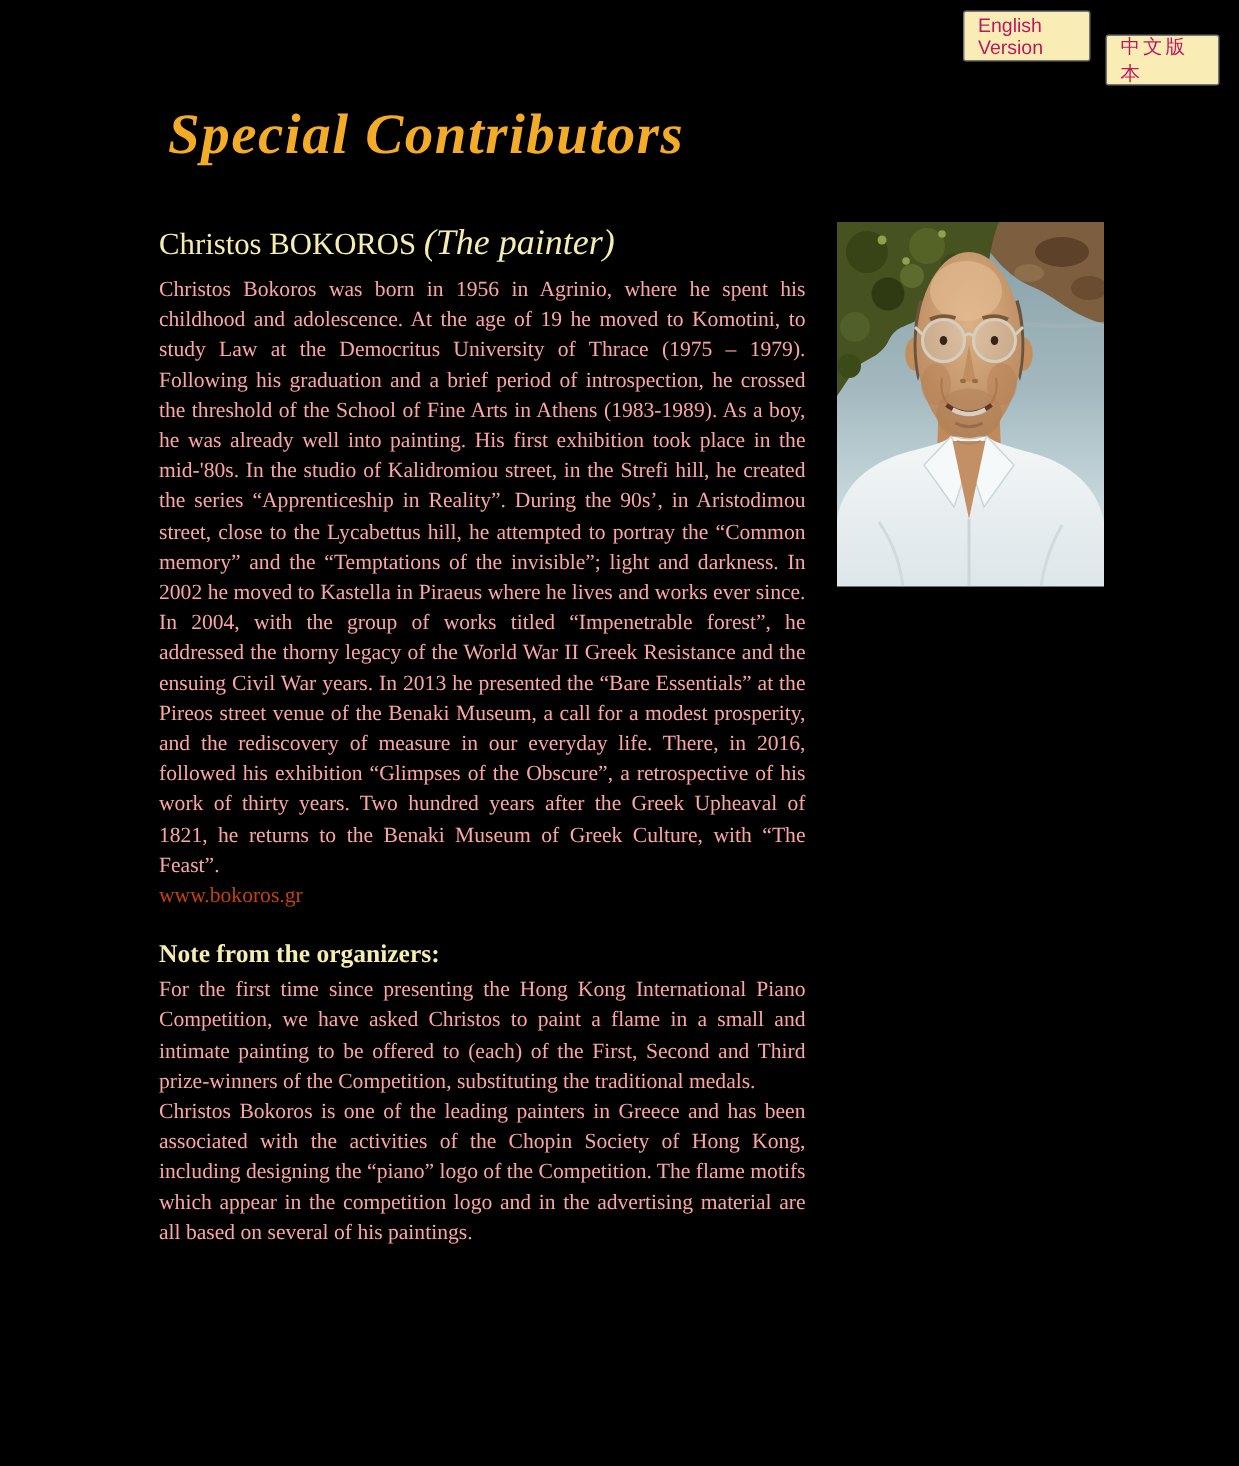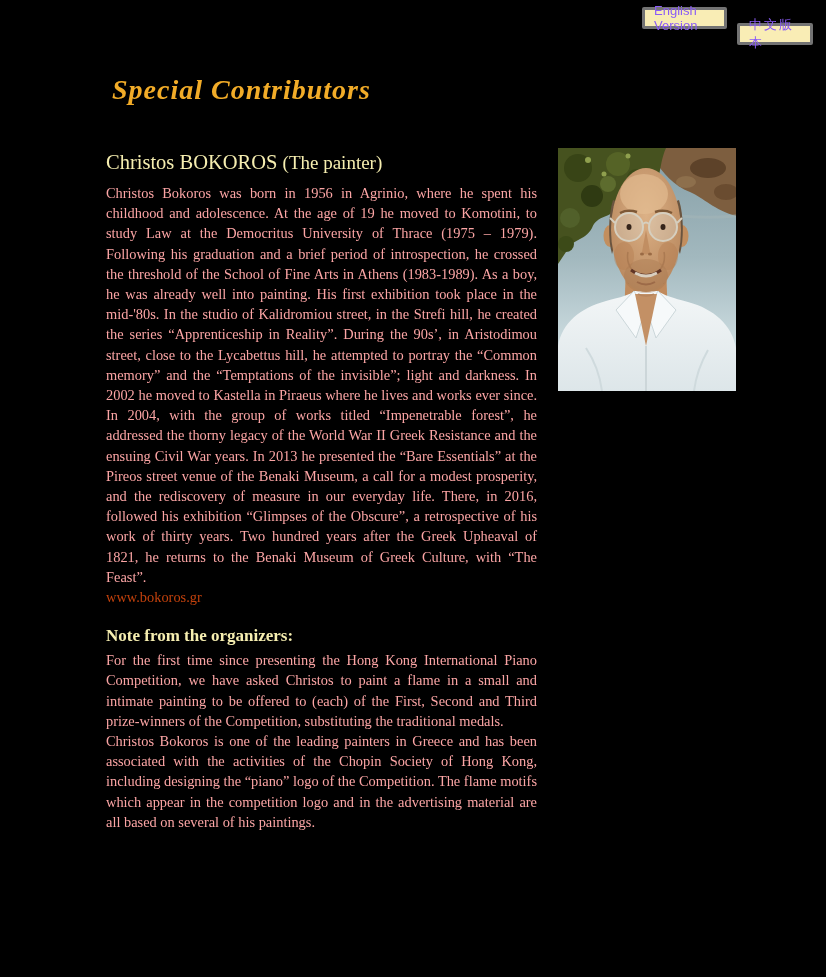--- a/index.html
+++ b/index.html
@@ -5,37 +5,37 @@
   * { margin:0; padding:0; box-sizing:border-box; }
   html,body { background:#000; }
   body {
     width:826px; height:977px; position:relative; overflow:hidden;
     font-family:"Liberation Serif", serif;
   }
   
   .lang-switcher { position:absolute; top:7px; left:642px; display:flex; gap:10px; }
   .lang-btn {
     display:flex; align-items:center; justify-content:center;
-    height:22px; padding:0 9px; cursor:pointer;
-    background:#f9edb5; border:3px solid #737373; border-radius:2px;
-    font-family:"Liberation Sans", sans-serif; font-size:13px; color:#8b5cf6;
+    height:34px; padding:0 9px; cursor:pointer;
+    background:#f9edb5; border:1px solid #737373; border-radius:2px;
+    font-family:"Liberation Sans", sans-serif; font-size:13px; color:#be185d;
   }
   .lang-btn.en { width:85px; }
   .lang-btn.zh { width:76px; letter-spacing:2px;margin-top:16px; }
   
   .page-title {
     position:absolute; left:112px; top:68px;
-    font-style:italic; font-weight:700; font-size:28px; line-height:44px;
+    font-style:italic; font-weight:700; font-size:38px; line-height:44px;
     color:#f2ac28; letter-spacing:1px;
   }
   
   .article { position:absolute; left:106px; top:149px; width:431px; color:#ebe3b4; }
   .contrib-heading { font-size:20.5px; line-height:26px; margin-bottom:7px; color:#f6eeb0; font-weight:400; }
   .contrib-name { font-weight:400; }
-  .contrib-role { font-size:19px; }
+  .contrib-role { font-style:italic; font-size:24px; }
   .bio, .note-para, .website {
     font-size:14.4px; line-height:20.2px; text-align:justify; color:#fca5a5;
   }
   .website { text-align:left; text-decoration:none; display:block; color:#c2410c; cursor:pointer; }
   .note-heading { margin-top:19px; margin-bottom:4px; font-size:17px; font-weight:700; color:#f6eeb0; }
   
   .photo {
     position:absolute; left:558px; top:148px; width:178px; height:243px;
     overflow:hidden; background:#8aa3ab;
   }

